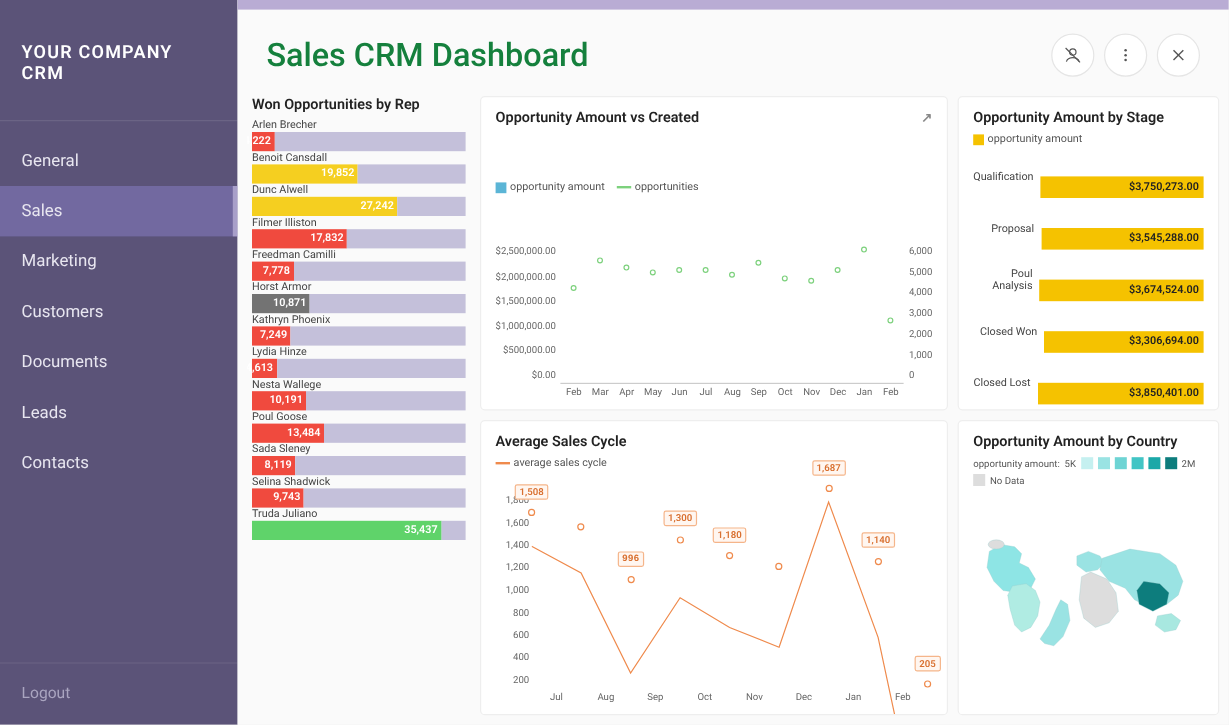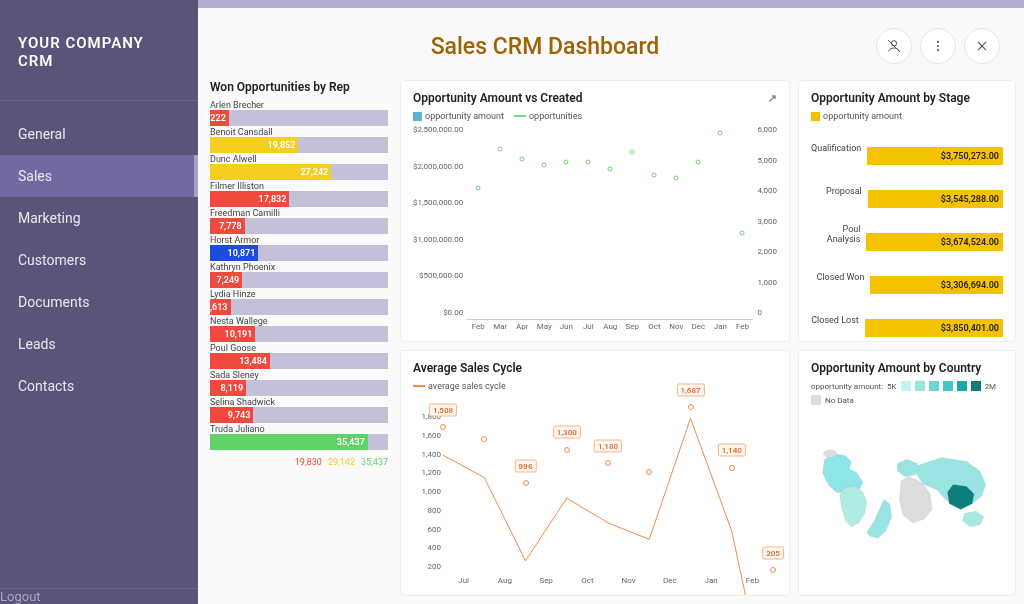--- a/index.html
+++ b/index.html
@@ -3,45 +3,45 @@
 <meta charset="utf-8">
 <style>
 * { margin: 0; padding: 0; box-sizing: border-box; }
 body { font-family: -apple-system, BlinkMacSystemFont, "Segoe UI", Roboto, sans-serif; background: #f0f0f0; width: 1024px; height: 604px; overflow: hidden; }
 .app { display: flex; width: 100%; height: 100%; }
 .sidebar { width: 198px; background: #5b5378; color: #fff; display: flex; flex-direction: column; }
 .logo { padding: 34px 18px 30px; font-size: 15px; font-weight: 600; letter-spacing: 1px; border-bottom: 1px solid rgba(255,255,255,0.1); }
 .nav { flex: 1; padding-top: 12px; }
 .nav-item { padding: 13px 18px; font-size: 14px; cursor: pointer; color: #e8e6f0; }
 .nav-item.active { background: #7269a0; border-right: 4px solid #a89fc9; }
-.logout { font-size: 13px; color: #aaa5c0; border-top: 1px solid rgba(255,255,255,0.1); cursor: pointer; }
+.logout { padding: 18px; font-size: 13px; color: #aaa5c0; border-top: 1px solid rgba(255,255,255,0.1); cursor: pointer; }
 .main { flex: 1; display: flex; flex-direction: column; background: #fafafa; }
 .topbar { height: 8px; background: #b9acd4; }
 .header { display: flex; align-items: center; padding: 20px 24px 16px; }
-.header h1 { font-size: 23px; font-weight: 500; color: #a16207; flex: 1; text-align: center; }
+.header h1 { font-size: 27px; font-weight: 500; color: #15803d; flex: 1; }
 .header-btn { width: 36px; height: 36px; border-radius: 50%; border: 1px solid #e5e5e5; background: #fff; margin-left: 8px; display: flex; align-items: center; justify-content: center; cursor: pointer; color: #555; }
 .dashboard { flex: 1; display: grid; grid-template-columns: 186px 390px 1fr; grid-template-rows: 262px 1fr; gap: 8px; padding: 0 8px 8px 8px; overflow: hidden; }
 .card { background: #fff; border: 1px solid #eee; border-radius: 4px; padding: 10px 12px; display: flex; flex-direction: column; overflow: hidden; }
 .card-title { font-size: 12px; font-weight: 600; color: #222; margin-bottom: 6px; display: flex; justify-content: space-between; align-items: center; }
 .legend { font-size: 9px; color: #555; margin-bottom: 4px; display: flex; gap: 10px; flex-wrap: wrap; }
 .legend span { display: inline-flex; align-items: center; gap: 3px; }
 .lg-box { width: 9px; height: 9px; display: inline-block; }
 
 
 .won-opps { grid-row: 1 / 3; border: none; background: transparent; padding: 0 4px; }
 .rep-row { margin-bottom: 1px; }
 .rep-name { font-size: 9px; color: #444; }
 .rep-bar-wrap { display: flex; height: 16px; }
 .rep-bar { height: 16px; display: flex; align-items: center; justify-content: flex-end; padding: 0 3px; color: #fff; font-size: 9px; font-weight: 600; }
 .rep-slack { flex: 1; background: #c4c0da; }
 .legend-bottom { text-align: right; font-size: 9px; padding-top: 6px; }
 .legend-bottom span { margin-left: 6px; }
 
 
-.ovc { grid-column: 2; grid-row: 1; }
+.ovc { grid-column: 2; grid-row: 1; gap: 40px; }
 .chart-area { flex: 1; display: flex; }
 .y-axis { display: flex; flex-direction: column; justify-content: space-between; font-size: 8px; color: #666; text-align: right; padding-right: 4px; padding-bottom: 14px; }
 .y-axis-r { text-align: left; padding-left: 4px; padding-right: 0; }
 .bars { flex: 1; display: flex; align-items: flex-end; gap: 2px; position: relative; border-bottom: 1px solid #ccc; }
 .bar-col { flex: 1; display: flex; flex-direction: column; align-items: center; }
 .bar { width: 100%; background: #5bb5d6; }
 .x-labels { display: flex; font-size: 8px; color: #666; margin-top: 2px; }
 .x-labels span { flex: 1; text-align: center; }
 .line-dot { width: 5px; height: 5px; border-radius: 50%; background: #fff; border: 1.5px solid #7dd17d; position: absolute; transform: translate(-50%, -50%); }
 
@@ -148,21 +148,21 @@
             <div class="rep-row">
               <div class="rep-name">Freedman Camilli</div>
               <div class="rep-bar-wrap">
                 <div class="rep-bar" style="width:19.445%;background:#f04a3e">7,778</div>
                 <div class="rep-slack"></div>
               </div>
             </div>
             <div class="rep-row">
               <div class="rep-name">Horst Armor</div>
               <div class="rep-bar-wrap">
-                <div class="rep-bar" style="width:27.1775%;background:#1d4ed8">10,871</div>
+                <div class="rep-bar" style="width:27.1775%;background:#737373">10,871</div>
                 <div class="rep-slack"></div>
               </div>
             </div>
             <div class="rep-row">
               <div class="rep-name">Kathryn Phoenix</div>
               <div class="rep-bar-wrap">
                 <div class="rep-bar" style="width:18.1225%;background:#f04a3e">7,249</div>
                 <div class="rep-slack"></div>
               </div>
             </div>
@@ -202,21 +202,20 @@
               </div>
             </div>
             <div class="rep-row">
               <div class="rep-name">Truda Juliano</div>
               <div class="rep-bar-wrap">
                 <div class="rep-bar" style="width:88.5925%;background:#5fd36a">35,437</div>
                 <div class="rep-slack"></div>
               </div>
             </div>
           </div>
-        <div class="legend-bottom" id="thresh"><span style="color: rgb(240, 74, 62);">19,830</span><span style="color: rgb(245, 207, 32);">29,142</span><span style="color: rgb(95, 211, 106);">35,437</span></div>
       </div>
 
       <div class="card ovc">
         <div class="card-title">
           <span>Opportunity Amount vs Created</span>
           <span class="expand-icon">↗</span>
         </div>
         <div class="legend">
           <span>
               <i class="lg-box" style="background:#5bb5d6"></i>

